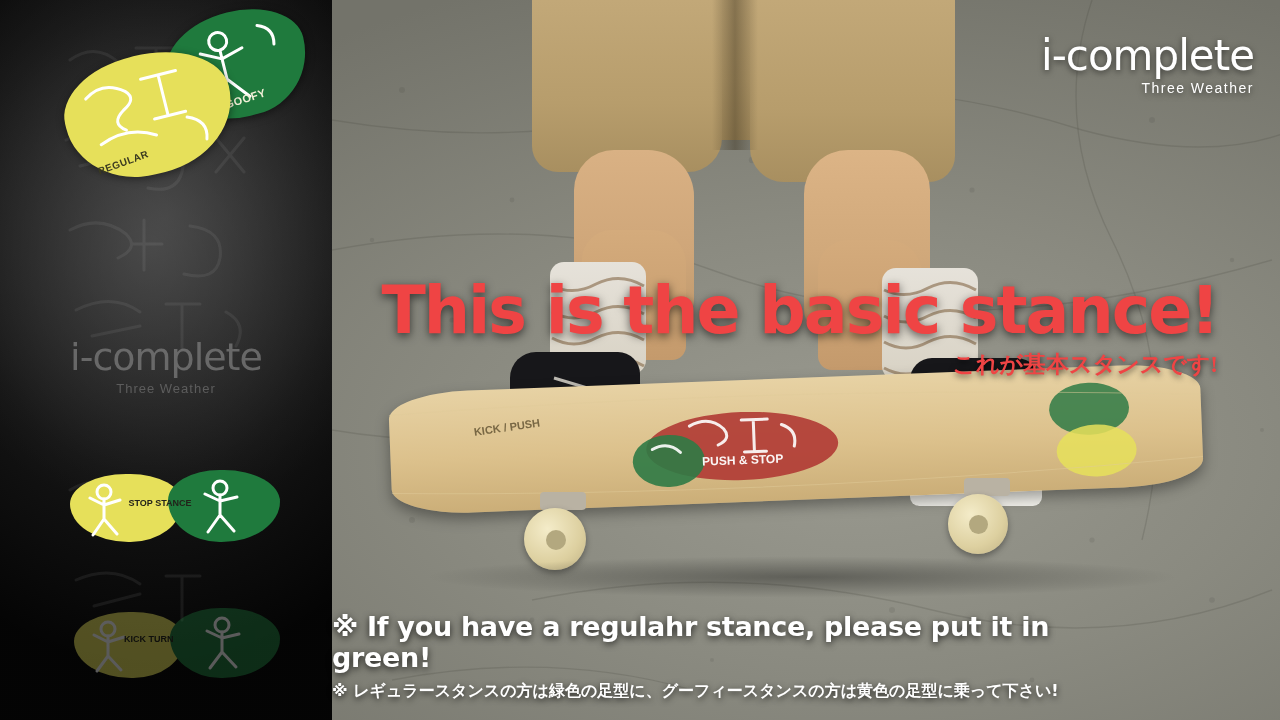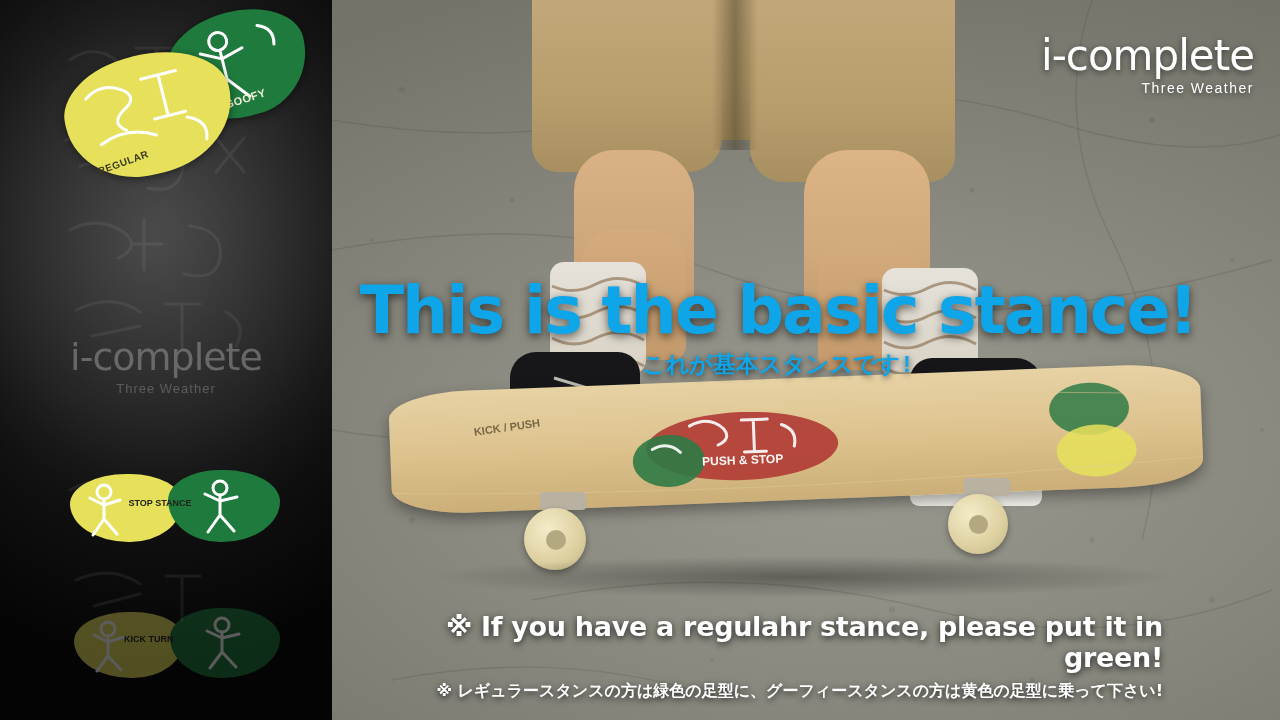--- a/index.html
+++ b/index.html
@@ -51,28 +51,28 @@
     border-radius:50%;box-shadow:0 3px 6px rgba(0,0,0,.35);}
   .truck{position:absolute;background:#b9b2a3;border-radius:4px;}
 
   
   #video-brand{position:absolute;right:26px;top:36px;text-align:right;color:#fff;
     text-shadow:0 2px 6px rgba(0,0,0,.55);}
   #video-brand .bn{font-size:42px;line-height:.95;letter-spacing:-1px;font-family:"DejaVu Sans",sans-serif;}
   #video-brand .bs{font-size:14px;letter-spacing:1.5px;margin-top:4px;}
 
   
-  #main-caption{position:absolute;left:338px;top:278px;width:880px;color:#0ea5e9;text-align:center;}
+  #main-caption{position:absolute;left:338px;top:278px;width:880px;color:#ef4444;text-align:right;}
   #main-caption .line1{font-size:65px;font-weight:bold;line-height:1;letter-spacing:-2px;
     text-shadow:0 3px 10px rgba(0,0,0,.6);font-family:"DejaVu Sans",sans-serif;}
   #main-caption .line2{font-size:23px;font-weight:bold;margin-top:6px;
-    text-shadow:0 2px 6px rgba(0,0,0,.75);font-family:Liberation Mono, monospace;}
-
-  
-  #bottom-caption{position:absolute;left:332px;bottom:18px;width:820px;text-align:right;color:#fff;padding-left:11px;}
+    text-shadow:0 2px 6px rgba(0,0,0,.75);font-family:Liberation Serif, serif;}
+
+  
+  #bottom-caption{position:absolute;left:332px;bottom:18px;width:820px;text-align:left;color:#fff;}
   #bottom-caption .en{font-size:27px;font-weight:bold;letter-spacing:-.3px;
     text-shadow:0 2px 7px rgba(0,0,0,.75);font-family:"DejaVu Sans",sans-serif;}
   #bottom-caption .jp{font-size:16px;font-weight:bold;margin-top:8px;
     text-shadow:0 2px 6px rgba(0,0,0,.8);font-family:"DejaVu Sans",sans-serif;}
 
   .graf{stroke:#fff;stroke-width:3;fill:none;stroke-linecap:round;stroke-linejoin:round;}
 </style>
 </head>
 <body>
 

